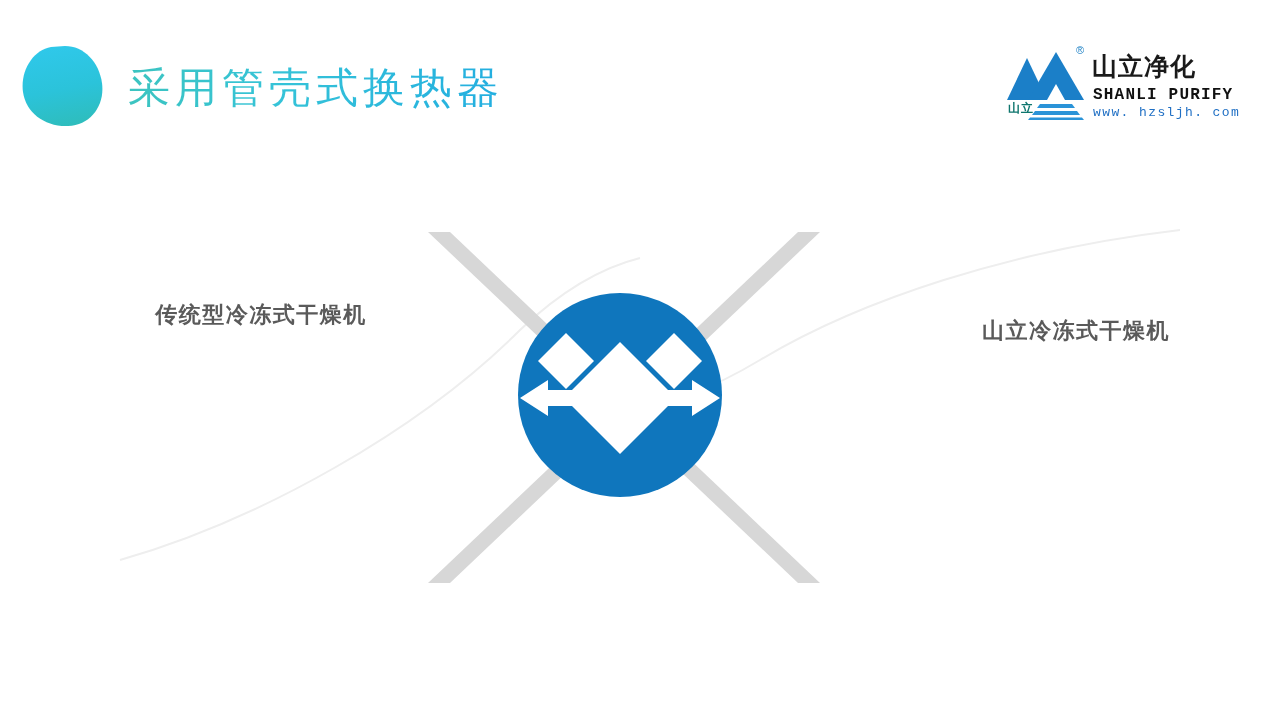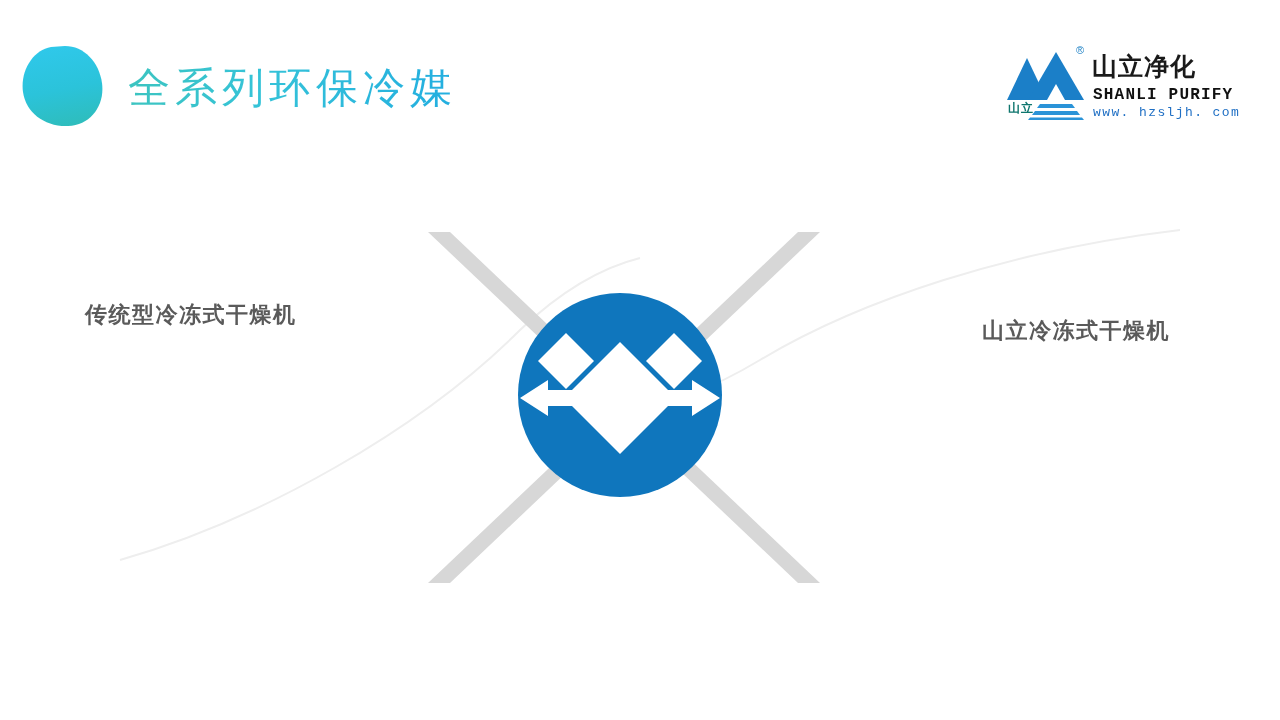--- a/index.html
+++ b/index.html
@@ -121,21 +121,21 @@
   }
 
   
   .col {
     position: absolute;
     width: 352px;
   }
   .col-left {
     left: 85px;
     top: 300px;
-    text-align: left;
+    text-align: center;
   }
   .col-right {
     left: 818px;
     top: 316px;
     text-align: right;
   }
   .col-title {
     font-family: "Liberation Serif", serif;
     font-size: 22px;
     font-weight: bold;
@@ -170,21 +170,21 @@
         <linearGradient id="blobGrad" x1="0.35" y1="0" x2="0.55" y2="1">
           <stop offset="0%" stop-color="#2fc8ea"></stop>
           <stop offset="55%" stop-color="#2bc3da"></stop>
           <stop offset="100%" stop-color="#2ebdbd"></stop>
         </linearGradient>
       </defs>
       <path d="M 44 1 C 63 1 78 17 81 38 C 84 60 70 80 47 81 C 24 82 5 68 2 47 C -1 26 12 5 30 2 Z" fill="url(#blobGrad)"></path>
     </svg>
   </div>
 
-  <div class="page-title">全系列环保冷媒</div>
+  <div class="page-title">采用管壳式换热器</div>
 
   <div class="logo">
     <div class="logo-mark">
       <svg viewBox="0 0 86 78" width="86" height="78" xmlns="http://www.w3.org/2000/svg">
 
         <path d="M 23 16 L 43 58 L 3 58 Z" fill="#1b7fc8"></path>
 
         <path d="M 52 10 L 80 58 L 24 58 Z" fill="#1b7fc8"></path>
 
         <path d="M 43 58 L 52 42 L 61 58 Z" fill="#ffffff"></path>

